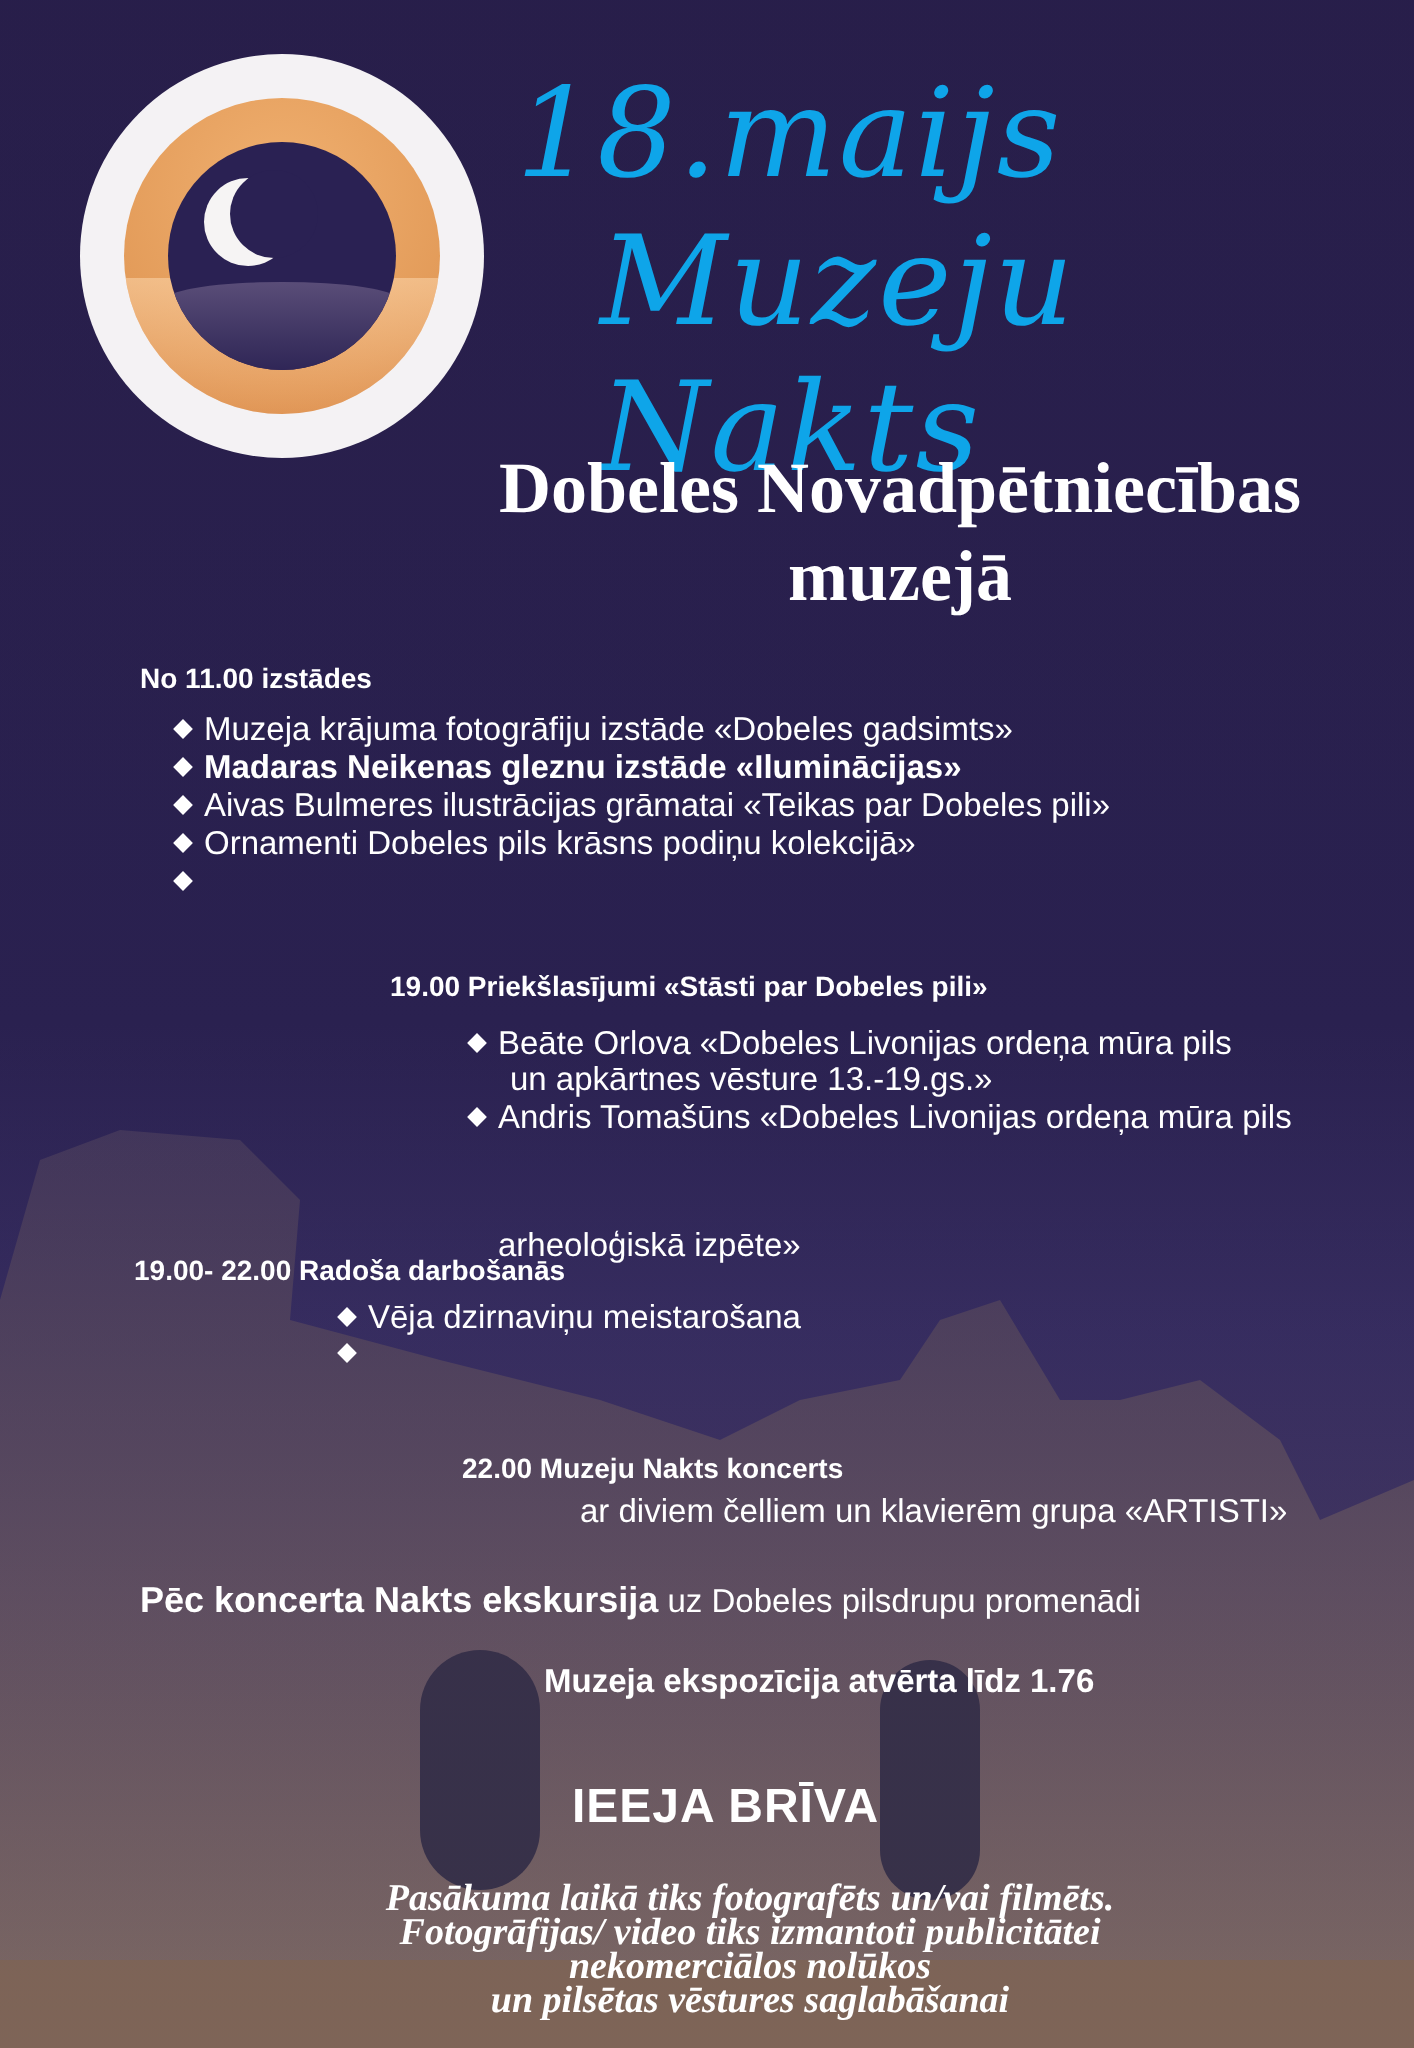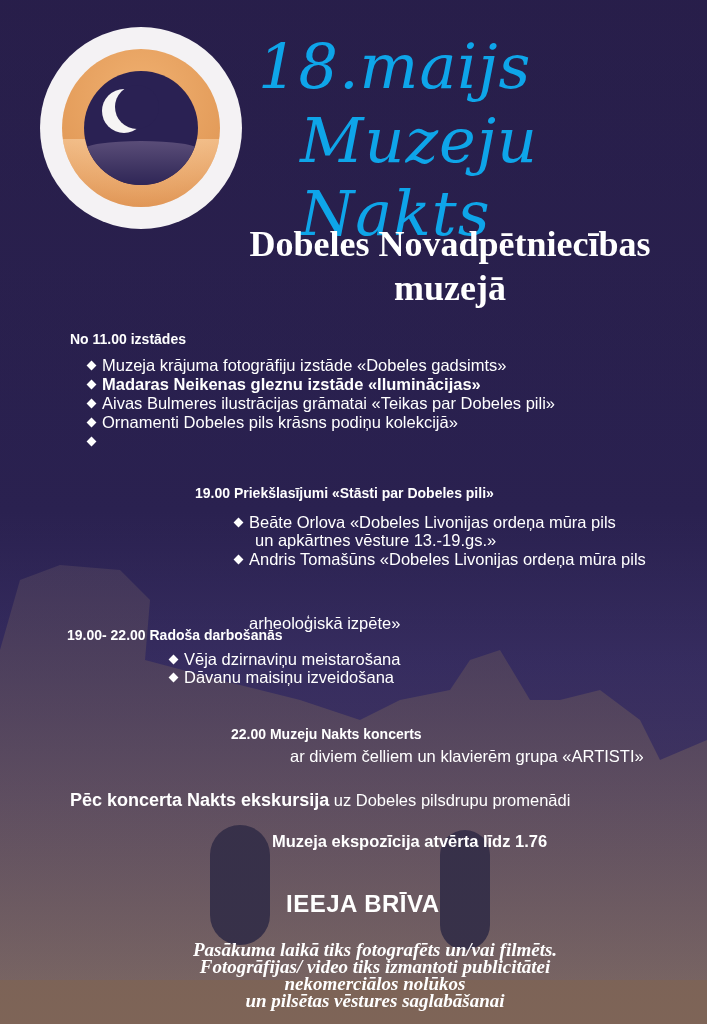--- a/index.html
+++ b/index.html
@@ -79,21 +79,21 @@
 <div class="item" style="left:88px;top:431px;"><span class="bullet"></span></div>
 
 <div class="h" style="left:195px;top:485px;">19.00 Priekšlasījumi «Stāsti par Dobeles pili»</div>
 <div class="item" style="left:235px;top:512px;"><span class="bullet"></span><span>Beāte Orlova «Dobeles Livonijas ordeņa mūra pils</span></div>
 <div class="item" style="left:255px;top:530px;">un apkārtnes vēsture 13.-19.gs.»</div>
 <div class="item" style="left:235px;top:549px;"><span class="bullet"></span><span>Andris Tomašūns «Dobeles Livonijas ordeņa mūra pils</span></div>
 <div class="item" style="left:249px;top:568px;margin-top:45px;">arheoloģiskā izpēte»</div>
 
 <div class="h" style="left:67px;top:627px;">19.00- 22.00 Radoša darbošanās</div>
 <div class="item" style="left:170px;top:649px;"><span class="bullet"></span><span>Vēja dzirnaviņu meistarošana</span></div>
-<div class="item" style="left:170px;top:667px;"><span class="bullet"></span><span>Dāvanu maisiņu izveidošana</span></div>
+<div class="item" style="left:170px;top:667px;"><span class="bullet"></span></div>
 
 <div class="h" style="left:231px;top:726px;">22.00 Muzeju Nakts koncerts</div>
 <div class="plain" style="left:290px;top:747px;">ar diviem čelliem un klavierēm grupa «ARTISTI»</div>
 
 <div class="plain" style="left:70px;top:790px;">
   <span style="font-weight:bold;font-size:18px;">Pēc koncerta Nakts ekskursija</span>
   <span>uz Dobeles pilsdrupu promenādi</span>
 </div>
 
 <div class="h" style="left:272px;top:832px;font-size:16.5px;">Muzeja ekspozīcija atvērta līdz 1.76</div>

